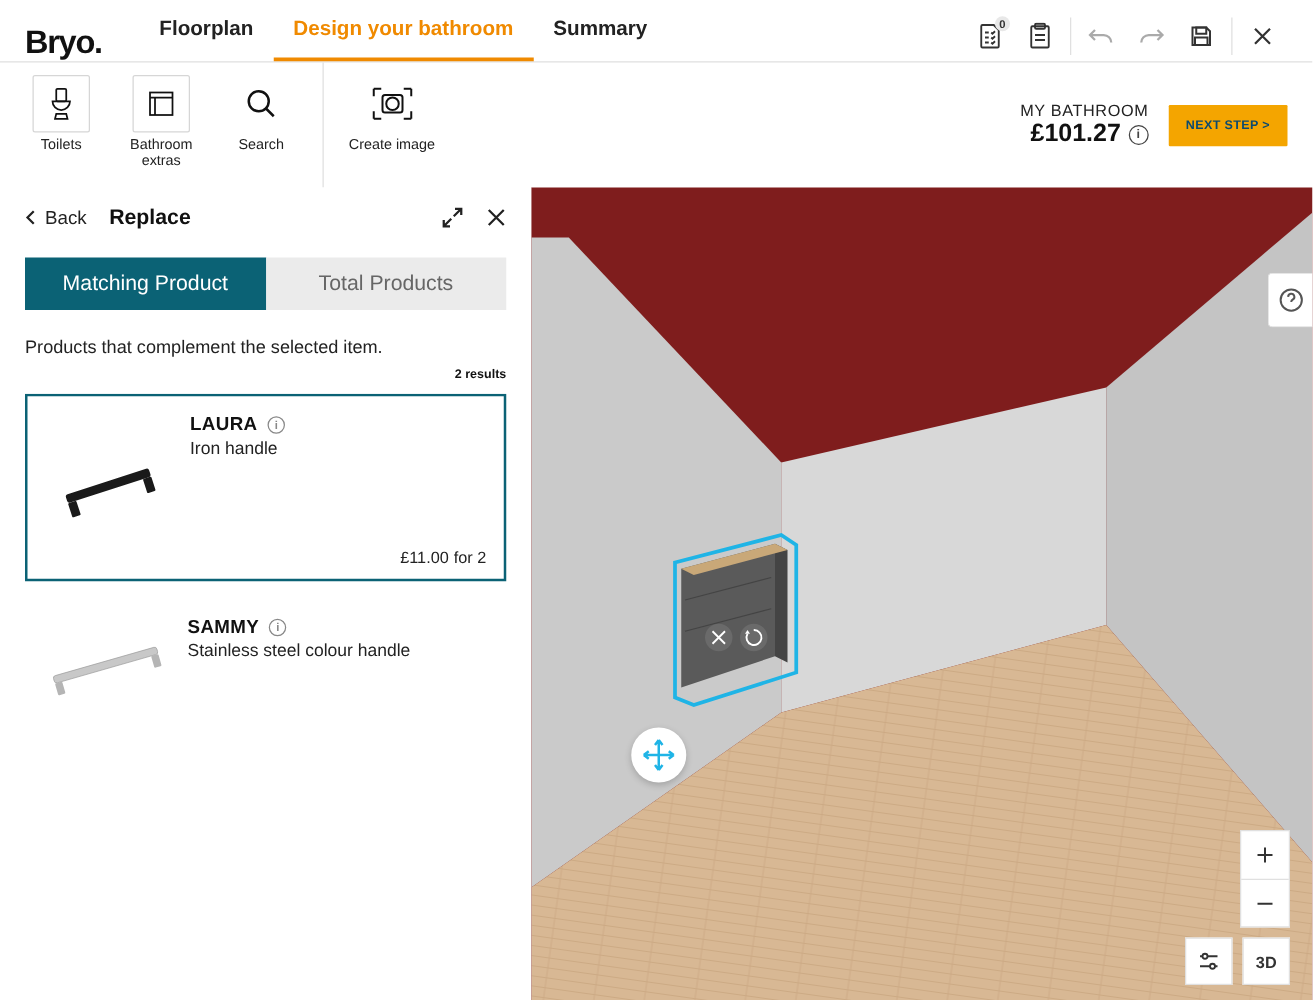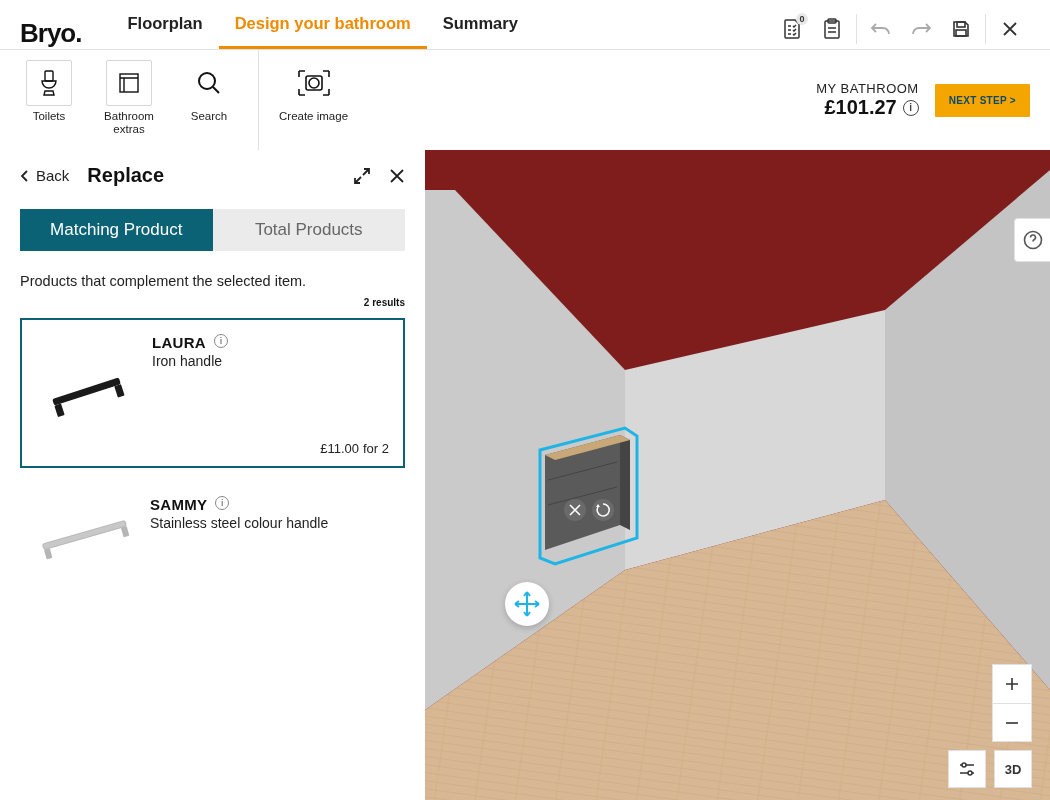--- a/index.html
+++ b/index.html
@@ -30,37 +30,37 @@
 .project-price-row { display:flex; align-items:center; justify-content:flex-end; gap:6px; }
 .project-price { font-size:20px; font-weight:800; color:#111; }
 .info-circle { width:16px; height:16px; border:1.5px solid #444; border-radius:50%; display:flex; align-items:center; justify-content:center; font-size:10px; font-weight:700; color:#444; cursor:pointer; }
 .next-btn { background:#f4a500; color:#0c4a6e; font-weight:700; padding:11px 14px; font-size:10px; border:none; cursor:pointer; border-radius:1px; letter-spacing:0.3px;}
 
 
 .main { display:flex; height: 650px; position:relative;}
 .side-panel { width: 425px; background:#fff; padding: 0; display:flex; flex-direction:column; position:relative; z-index:2;}
 .panel-header { display:flex; align-items:center; padding: 14px 20px; }
 .back-btn { display:flex; align-items:center; gap:6px; cursor:pointer; color:#222; font-size:15px; }
-.panel-title { font-size:20px; font-weight:700; margin-left:18px; color:#111;}
+.panel-title { font-size:17px; font-weight:700; margin-left:18px; color:#111;}
 .panel-header-right { margin-left:auto; display:flex; gap:18px; align-items:center; }
 .expand-icon, .close-panel-icon { cursor:pointer; color:#222;}
 
 .tab-row { display:flex; padding: 0 20px; margin-top:8px;}
 .sub-tab { flex:1; padding:11px 0; text-align:center; font-size:17px; cursor:pointer; background:#ebebeb; color:#666;}
 .sub-tab.active { background:#0b6275; color:#fff; font-weight:500;}
 
 .panel-desc { font-size:14.5px; color:#222; padding: 22px 20px 8px 20px;}
 .results-count { font-size:10px; color:#111; font-weight:700; padding:0 20px 10px 20px;text-align:right;}
 
 .products { padding:0 20px; display:flex; flex-direction:column; gap:14px; overflow-y:auto;}
 .product-card { border:1px solid #ddd; position:relative; display:flex; cursor:pointer; min-height:150px;}
 .product-card.selected { border:2px solid #0b6275;}
 .product-thumb { width:130px; display:flex; align-items:center; justify-content:center;}
 .product-body { flex:1; padding:14px 14px 14px 0; position:relative;}
-.product-name-row { display:flex; align-items:flex-start; gap:8px;}
+.product-name-row { display:flex; align-items:center; gap:8px;}
 .product-name { font-weight:700; font-size:15px; color:#111; letter-spacing:0.3px;}
 .product-info-icon { width:14px; height:14px; border:1.3px solid #888; border-radius:50%; display:flex; align-items:center; justify-content:center; font-size:9px; color:#888; font-weight:700;}
 .product-desc { font-size:14px; color:#222; margin-top:2px;}
 .product-footer { position:absolute; bottom:10px; right:14px; font-size:13px; color:#222;}
 .product-price { font-weight:500;}
 .product-for { margin-left:4px; }
 
 .canvas-area { flex:1; position:relative; background:#7f1d1d; overflow:hidden;}
 .move-handle { position:absolute; width:44px; height:44px; background:#fff; border-radius:50%; box-shadow:0 2px 6px rgba(0,0,0,0.2); display:flex; align-items:center; justify-content:center;}
 

